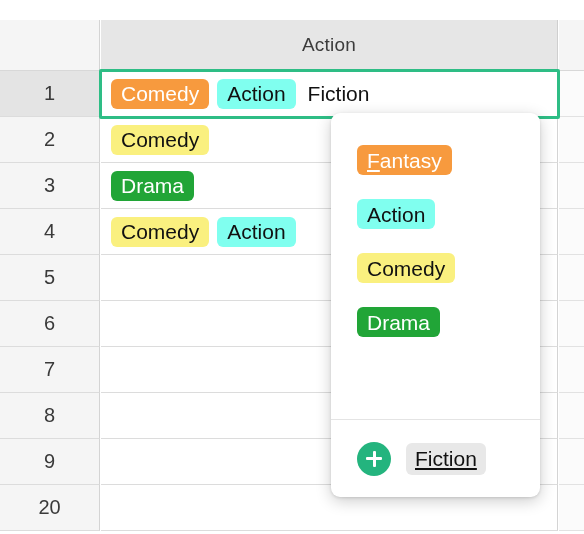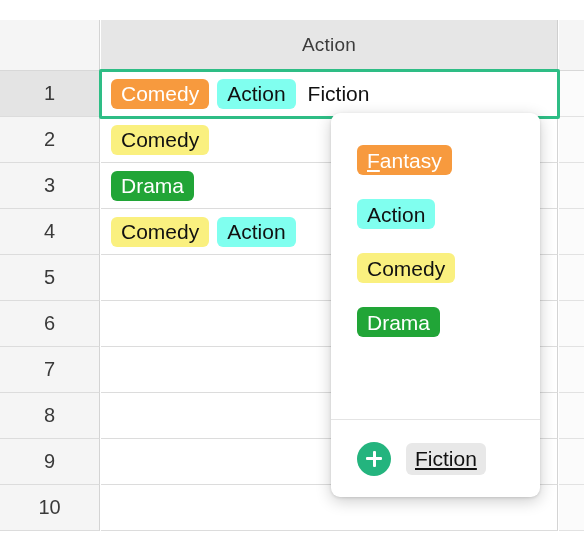--- a/index.html
+++ b/index.html
@@ -305,21 +305,21 @@
         <div class="rowhead">8</div>
         <div class="cell"></div>
         <div class="cell-after"></div>
       </div>
       <div class="row">
         <div class="rowhead">9</div>
         <div class="cell"></div>
         <div class="cell-after"></div>
       </div>
       <div class="row">
-        <div class="rowhead">10</div>
+        <div class="rowhead">20</div>
         <div class="cell"></div>
         <div class="cell-after"></div>
       </div>
     </div>
 
   <div class="sel-ring"></div>
 
   <div id="dropdown">
     <div class="dd-options" id="dd-options">
         <div class="dd-item">

